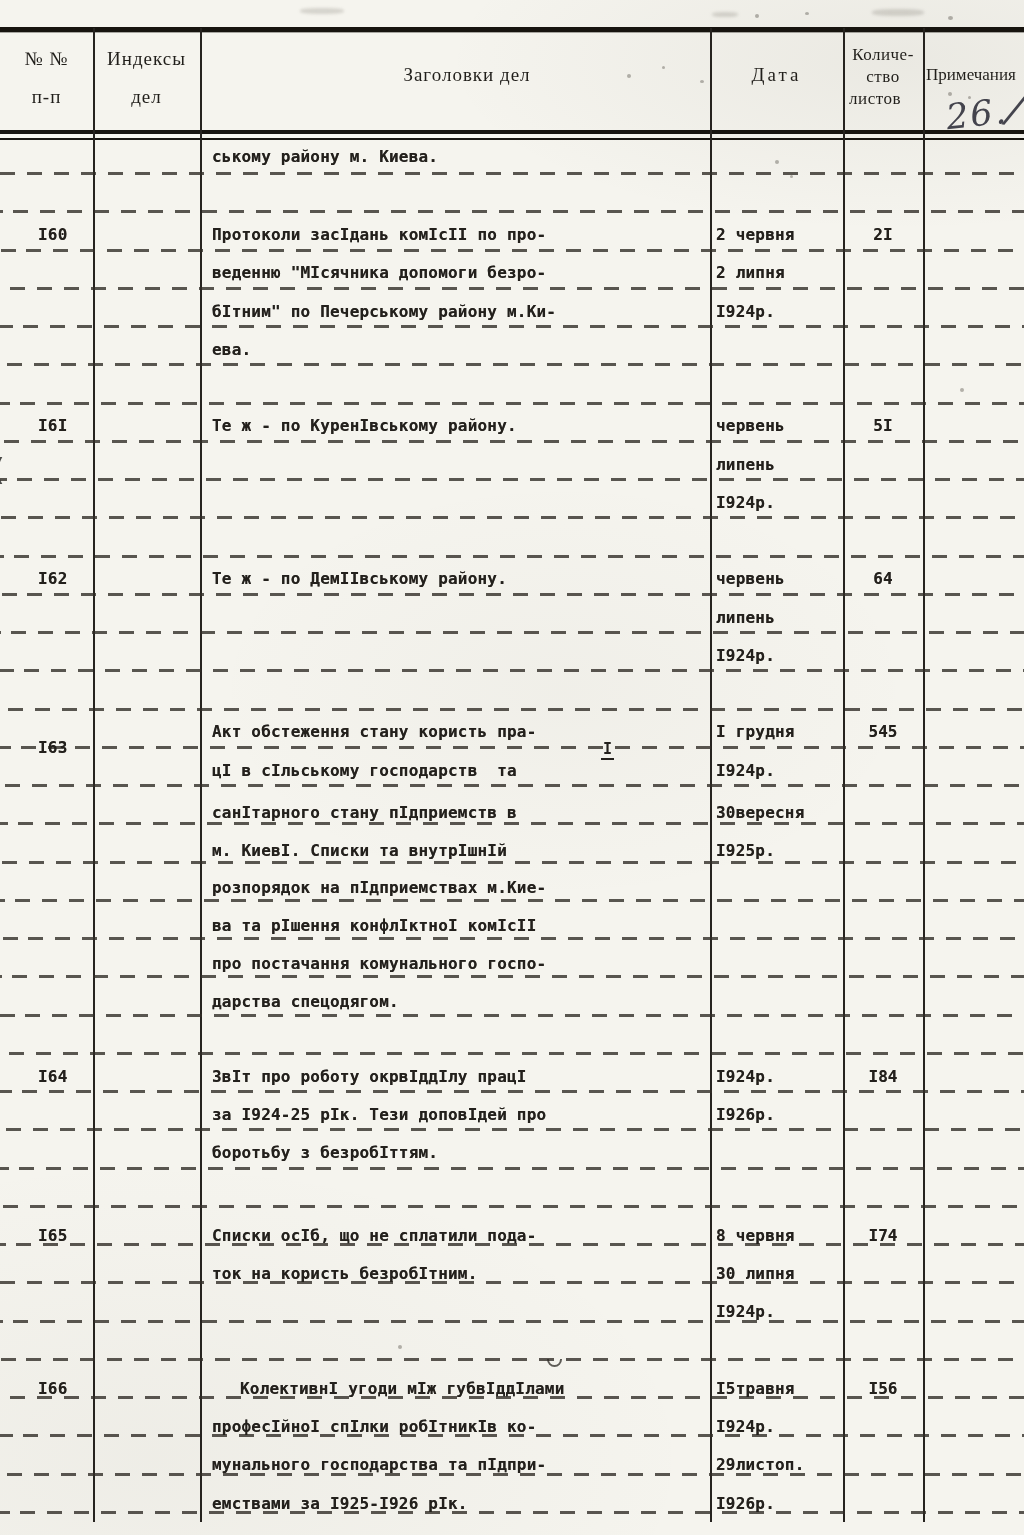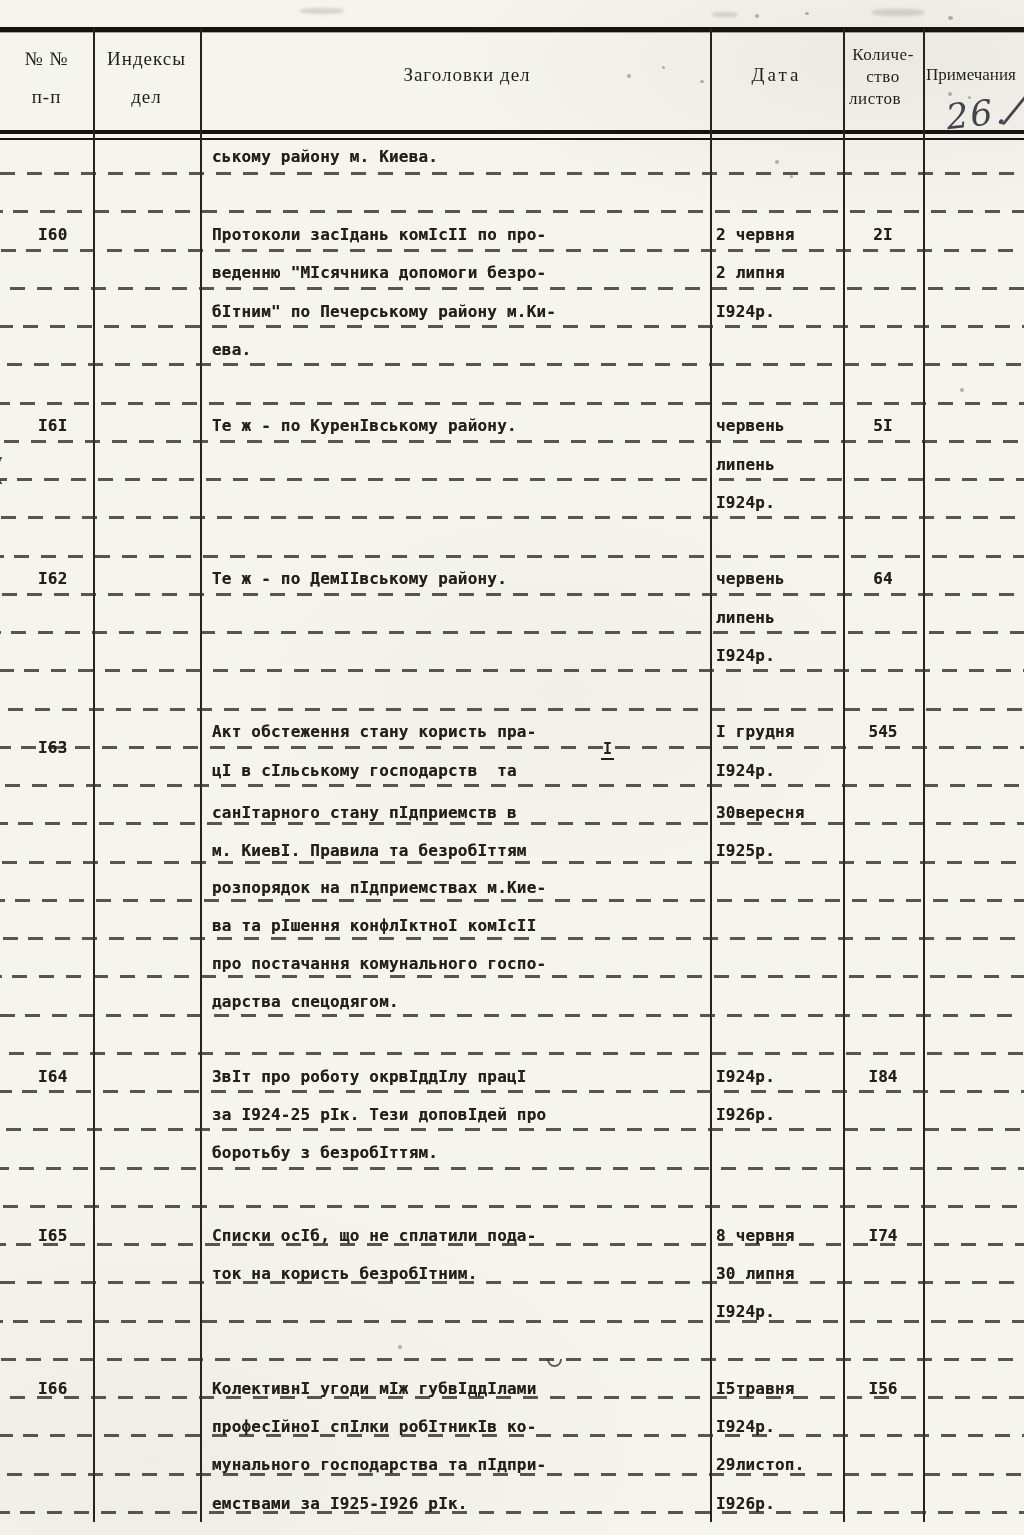--- a/index.html
+++ b/index.html
@@ -139,42 +139,42 @@
       <div class="t col-date" style="top: 603px;">липень</div>
       <div class="t col-date" style="top: 641px;">І924р.</div>
       <div class="t col-num" style="top: 717px; margin-top: 16px;">І63</div>
       <div class="t col-title" style="top: 717px;">Акт обстеження стану користь пра-</div>
       <div class="t col-date" style="top: 717px;">І грудня</div>
       <div class="t col-qty" style="top: 717px;">545</div>
       <div class="t col-title" style="top: 756px;">цІ в сІльському господарств  та</div>
       <div class="t col-date" style="top: 756px;">І924р.</div>
       <div class="t col-title" style="top: 798px;">санІтарного стану пІдприемств в</div>
       <div class="t col-date" style="top: 798px;">30вересня</div>
-      <div class="t col-title" style="top: 836px;">м. КиевІ. Правила та безробІттям</div>
+      <div class="t col-title" style="top: 836px;">м. КиевІ. Списки та внутрІшнІй</div>
       <div class="t col-date" style="top: 836px;">І925р.</div>
       <div class="t col-title" style="top: 873px;">розпорядок на пІдприемствах м.Кие-</div>
       <div class="t col-title" style="top: 911px;">ва та рІшення конфлІктноІ комІсІІ</div>
       <div class="t col-title" style="top: 949px;">про постачання комунального госпо-</div>
       <div class="t col-title" style="top: 987px;">дарства спецодягом.</div>
       <div class="t col-num" style="top: 1062px;">І64</div>
       <div class="t col-title" style="top: 1062px;">ЗвІт про роботу окрвІддІлу працІ</div>
       <div class="t col-date" style="top: 1062px;">І924р.</div>
       <div class="t col-qty" style="top: 1062px;">І84</div>
       <div class="t col-title" style="top: 1100px;">за І924-25 рІк. Тези доповІдей про</div>
       <div class="t col-date" style="top: 1100px;">І926р.</div>
       <div class="t col-title" style="top: 1138px;">боротьбу з безробІттям.</div>
       <div class="t col-num" style="top: 1221px;">І65</div>
       <div class="t col-title" style="top: 1221px;">Списки осІб, що не сплатили пода-</div>
       <div class="t col-date" style="top: 1221px;">8 червня</div>
       <div class="t col-qty" style="top: 1221px;">І74</div>
       <div class="t col-title" style="top: 1259px;">ток на користь безробІтним.</div>
       <div class="t col-date" style="top: 1259px;">30 липня</div>
       <div class="t col-date" style="top: 1297px;">І924р.</div>
       <div class="t col-num" style="top: 1374px;">І66</div>
-      <div class="t col-title" style="top: 1374px;">КолективнІ угоди мІж губвІддІлами</div>
+      <div class="t col-title" style="top: 1374px; margin-left: 28px;">КолективнІ угоди мІж губвІддІлами</div>
       <div class="t col-date" style="top: 1374px;">І5травня</div>
       <div class="t col-qty" style="top: 1374px;">І56</div>
       <div class="t col-title" style="top: 1412px;">професІйноІ спІлки робІтникІв ко-</div>
       <div class="t col-date" style="top: 1412px;">І924р.</div>
       <div class="t col-title" style="top: 1450px; text-align: center;">мунального господарства та пІдпри-</div>
       <div class="t col-date" style="top: 1450px;">29листоп.</div>
       <div class="t col-title" style="top: 1489px;">емствами за І925-І926 рІк.</div>
       <div class="t col-date" style="top: 1489px;">І926р.</div>
     </div>
 

